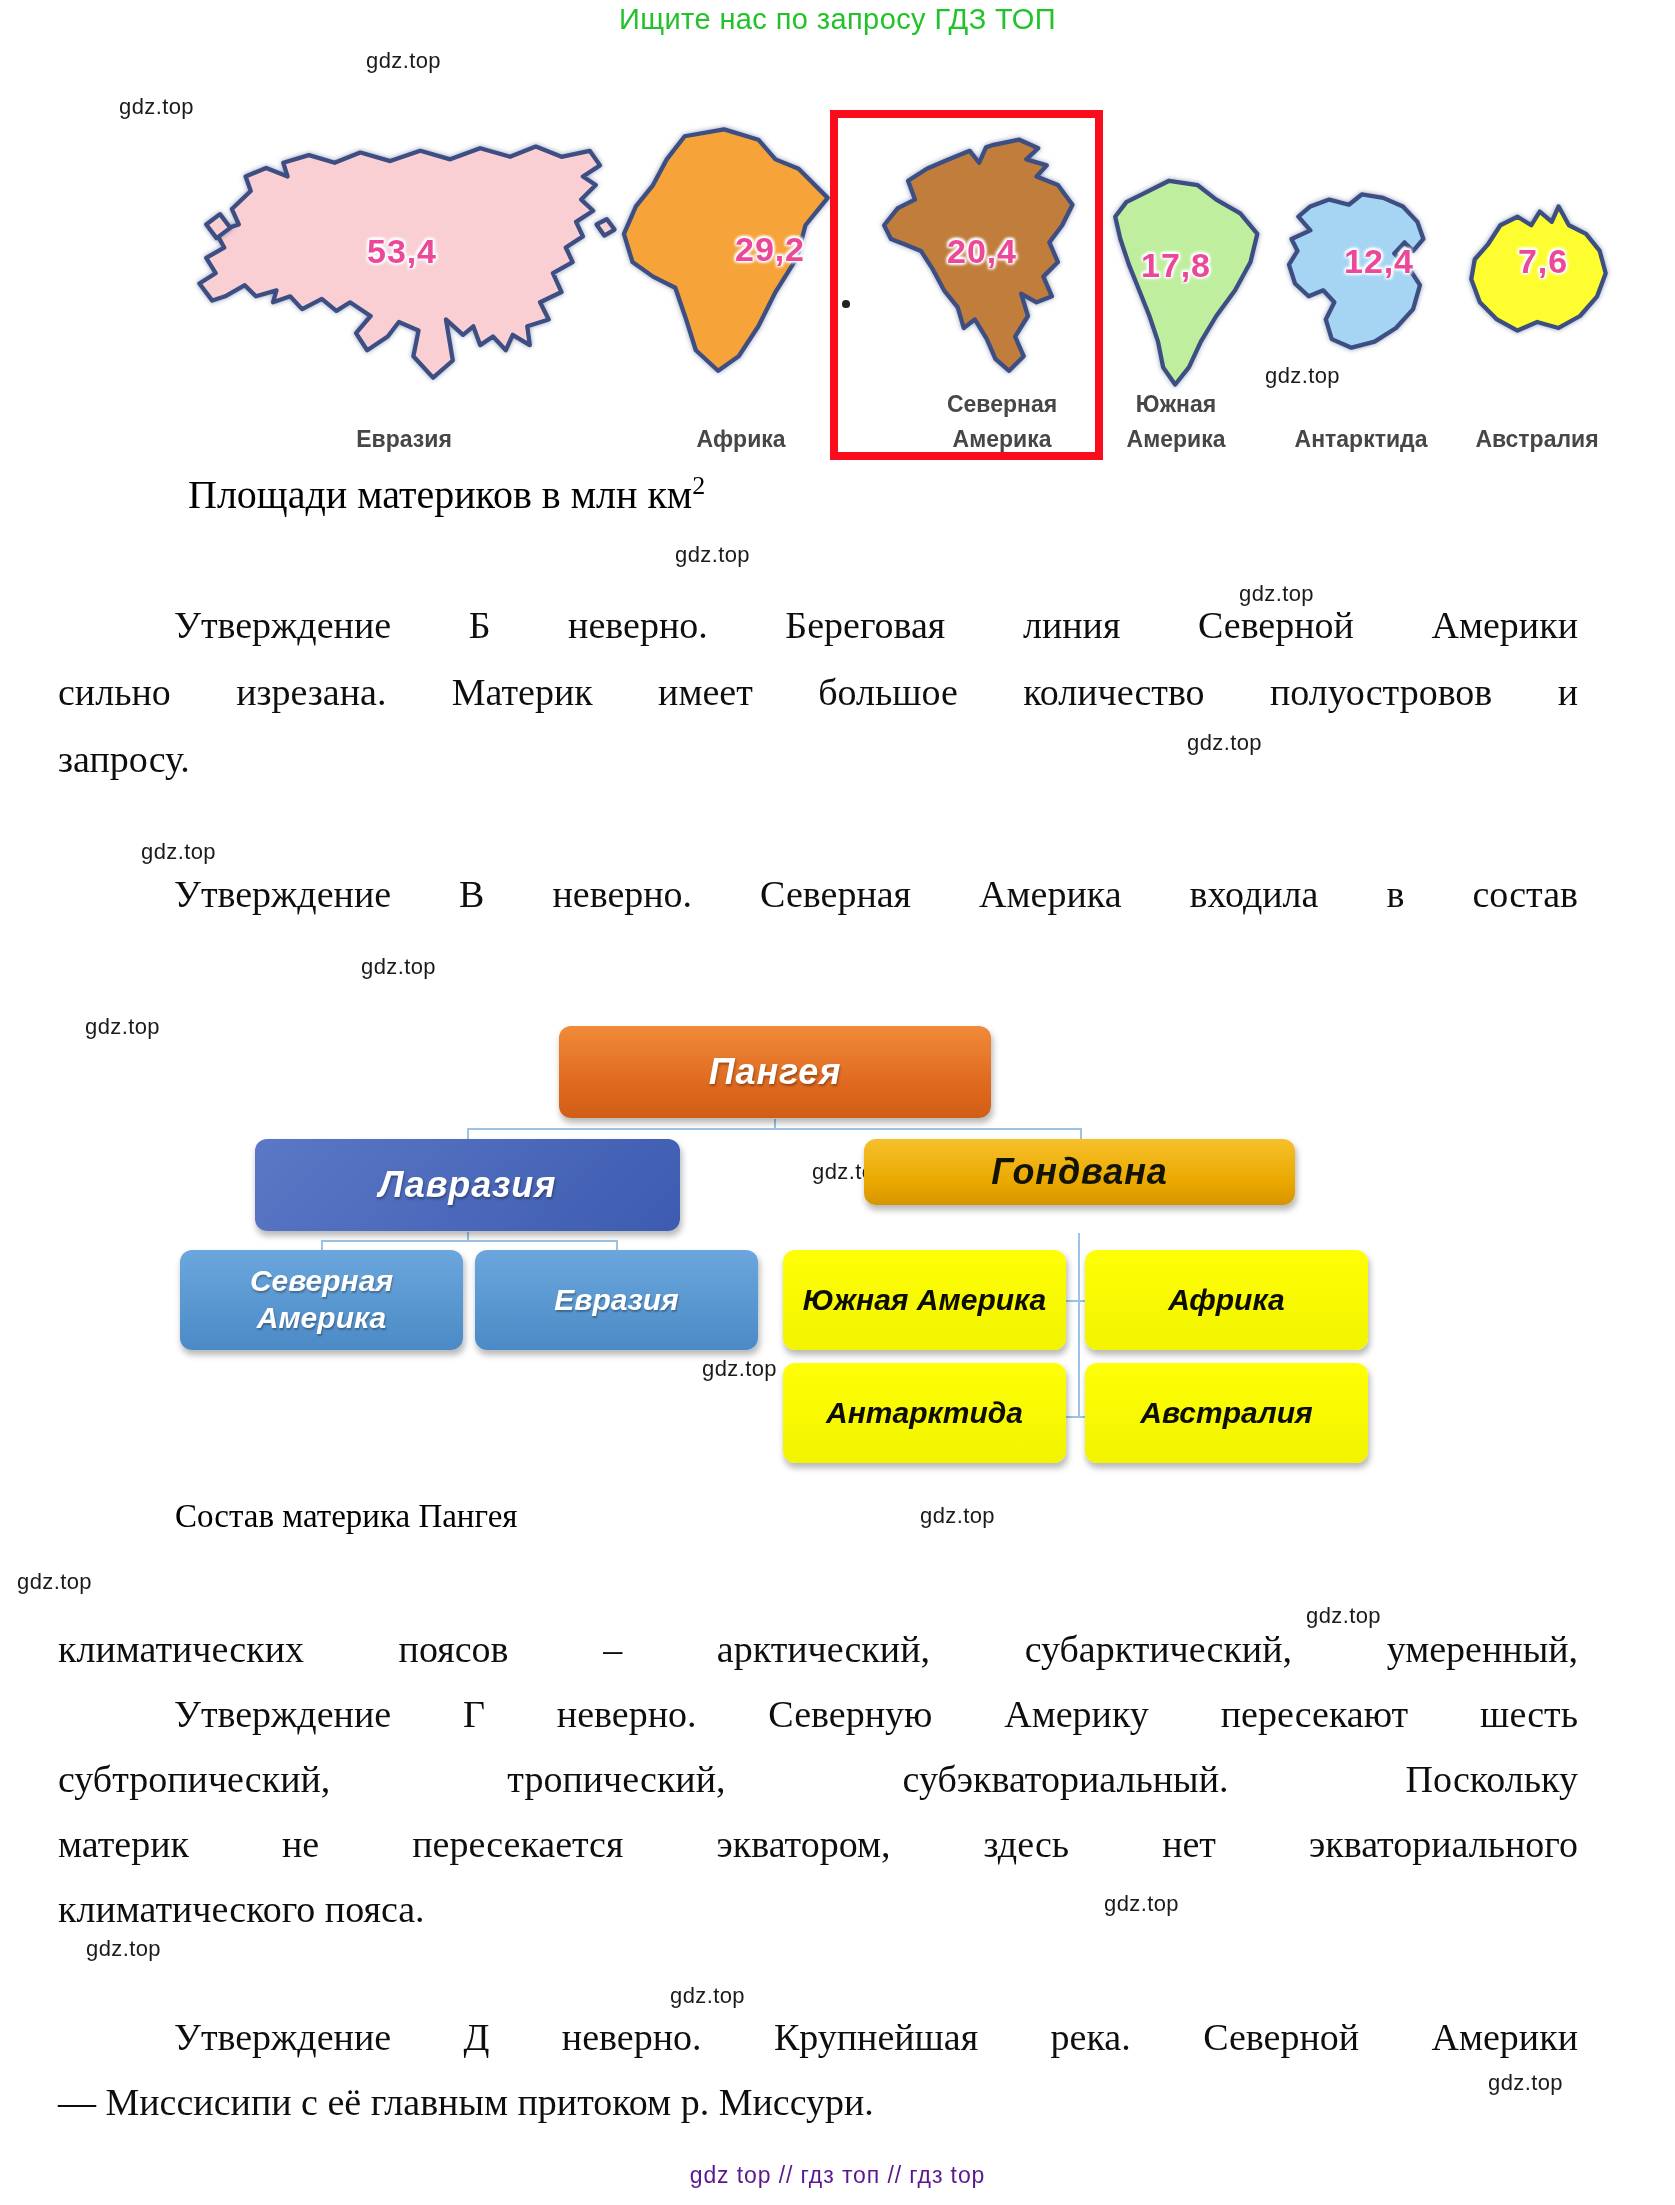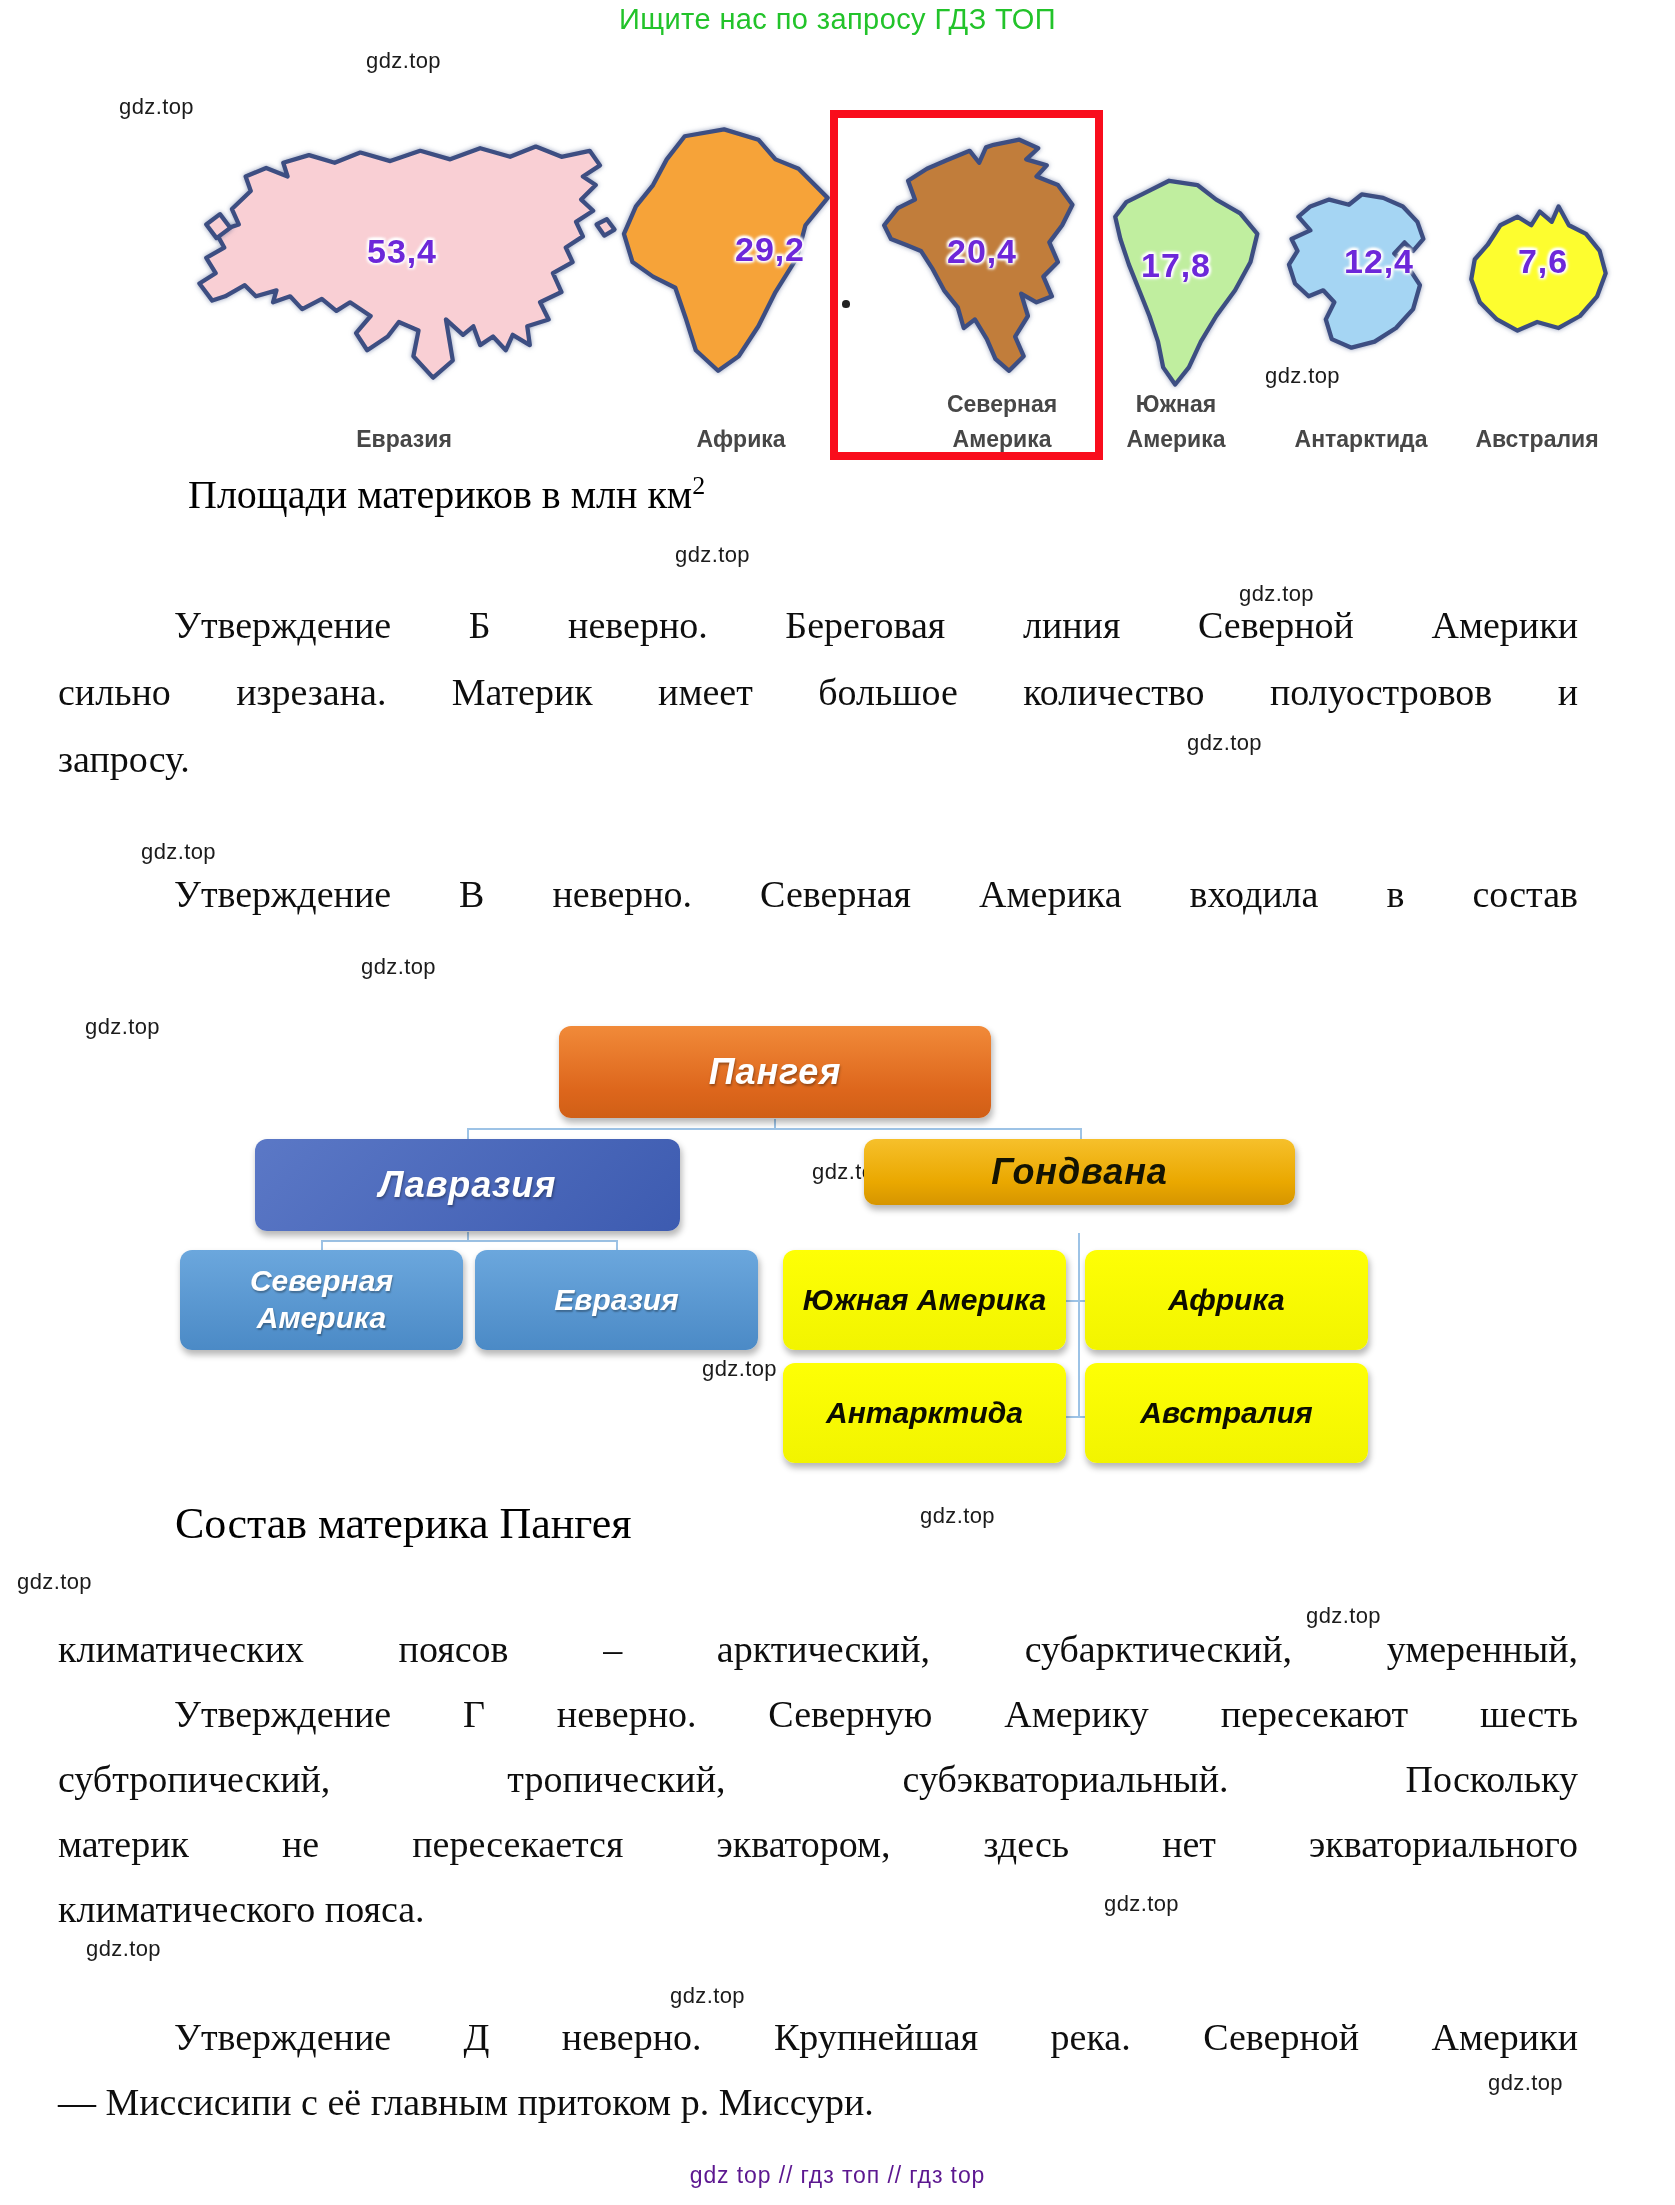--- a/index.html
+++ b/index.html
@@ -31,21 +31,21 @@
     filter:drop-shadow(0 0 3px rgba(61,78,130,.55));
   }
   .redbox {
     position:absolute; left:830px; top:110px; width:273px; height:350px;
     border:8.6px solid #f90d1c; box-sizing:border-box;
   }
   .blackdot { position:absolute; left:842px; top:300px; width:7.7px; height:7.7px;
     border-radius:50%; background:#222; }
   .cnum {
     position:absolute; transform:translate(-50%,-50%);
-    font-size:34px; font-weight:bold; color:#6d28d9; letter-spacing:0.9px;
+    font-size:34px; font-weight:bold; color:#ec4899; letter-spacing:0.9px;
     text-shadow: 0 0 3.4px #fff, 0 0 5.1px #fff, 1.7px 1.7px 2.6px #fff, -1.7px -1.7px 2.6px #fff,
                  1.7px -1.7px 2.6px #fff, -1.7px 1.7px 2.6px #fff;
     white-space:nowrap;
   }
   .cname {
     position:absolute; transform:translateX(-50%);
     font-size:23px; font-weight:bold; color:#474747;
     text-align:center; line-height:35px;
   }
   .figcap {
@@ -78,21 +78,21 @@
               text-shadow:0.9px 1.7px 2.6px rgba(0,0,0,.35); }
   .laurasia { background:linear-gradient(135deg,#5b78c6,#3d5bb0); color:#fff;
               text-shadow:0.9px 1.7px 2.6px rgba(0,0,0,.35); }
   .gondwana { background:linear-gradient(180deg,#f6c02b,#eaa800 65%,#d69500); color:#131302; }
   .bluechild   { background:linear-gradient(180deg,#6ba7dd,#4b8ac6); color:#fff;
               text-shadow:0.9px 1.7px 1.7px rgba(0,0,0,.3); }
   .yellowchild { background:linear-gradient(180deg,#feff05,#f2f400); color:#0d0d00; }
   .conn { position:absolute; background:#9dc3e6; }
   .diagcap {
     position:absolute; left:175px; top:1498px;
-    font-family:"Liberation Serif", serif; font-size:44px; color:#000; white-space:nowrap;
+    font-family:"Liberation Serif", serif; font-size:33px; color:#000; white-space:nowrap;
   }
 
   
   .footer {
     position:absolute; top:2162px; left:0; width:100%;
     text-align:center; font-size:23px; color:#5c1790; letter-spacing:0.9px;
     white-space:nowrap;
   }
 </style>
 </head>

